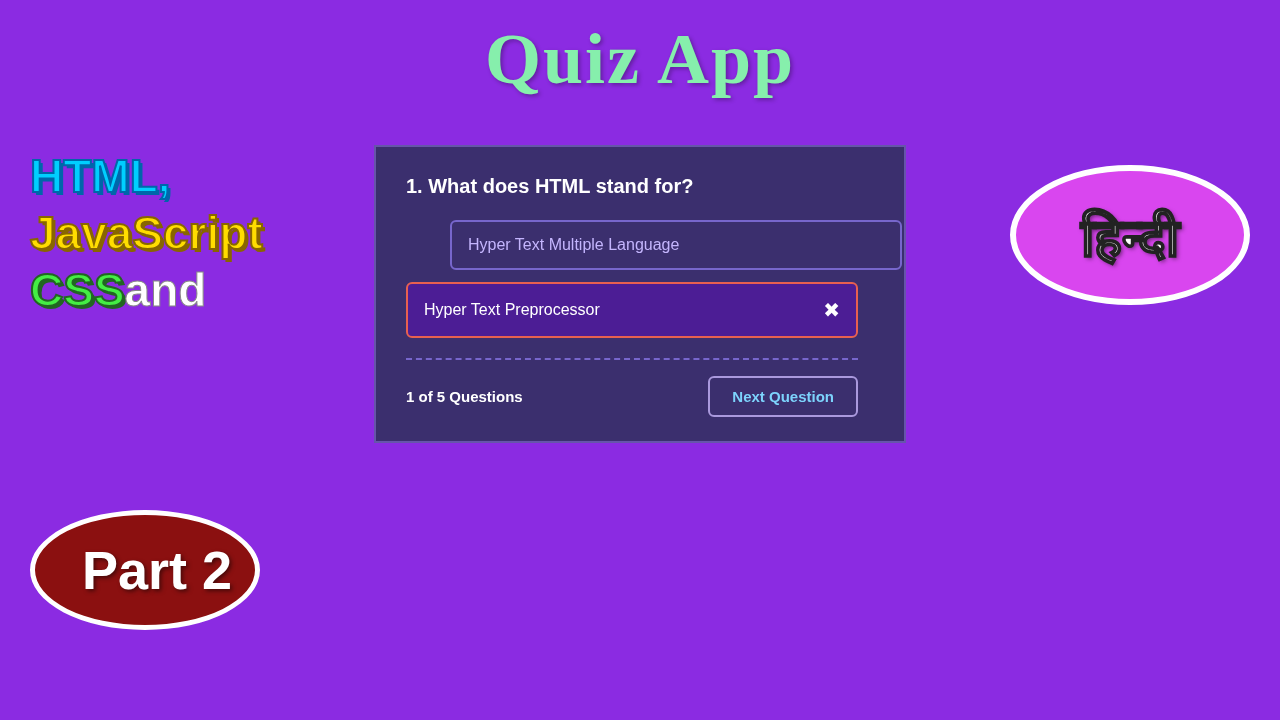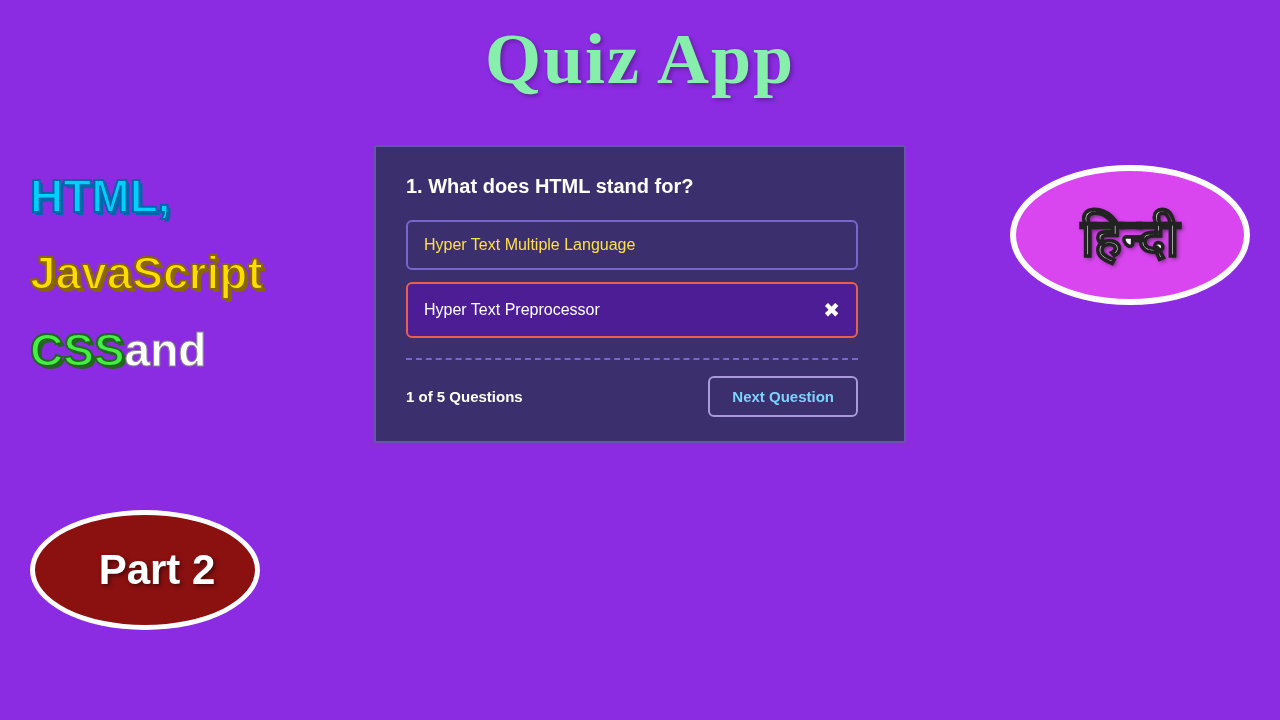--- a/index.html
+++ b/index.html
@@ -36,21 +36,20 @@
       flex-direction: column;
       align-items: flex-start;
       gap: 4px;
     }
 
     .tech-title {
       font-size: 46px;
       font-weight: 900;
       line-height: 1.15;
       font-family: 'Arial Black', sans-serif;
-      margin-top: 20px;
     }
 
     .html-text {
       color: #00cfff;
       -webkit-text-stroke: 2px #0066aa;
       text-shadow: 3px 3px 0 #0066aa;
       display: inline-block;
     }
 
     .css-text {
@@ -83,21 +82,21 @@
       width: 230px;
       height: 120px;
       border: 5px solid white;
       display: flex;
       align-items: center;
       justify-content: center;
     }
 
     .part-badge-text {
       color: white;
-      font-size: 42px;
+      font-size: 54px;
       font-weight: 900;
       font-family: 'Arial Black', sans-serif;
       text-shadow: 2px 2px 4px rgba(0,0,0,0.5);
       margin-left: 24px;
     }
 
     
     .hindi-badge {
       position: absolute;
       right: 30px;
@@ -164,21 +163,22 @@
 
     .answer-option.correct {
       background: #7de87d;
       border-color: #7de87d;
       color: #333;
     }
 
     .answer-option.neutral {
       background: transparent;
       border-color: #7766cc;
-      color: #fde047;
+      color: #c4b5fd;
+      margin-left: 44px;
     }
 
     .icon {
       font-size: 20px;
     }
 
     .divider {
       border: none;
       border-top: 2px dashed #7766cc;
       margin: 20px 0 16px 0;

